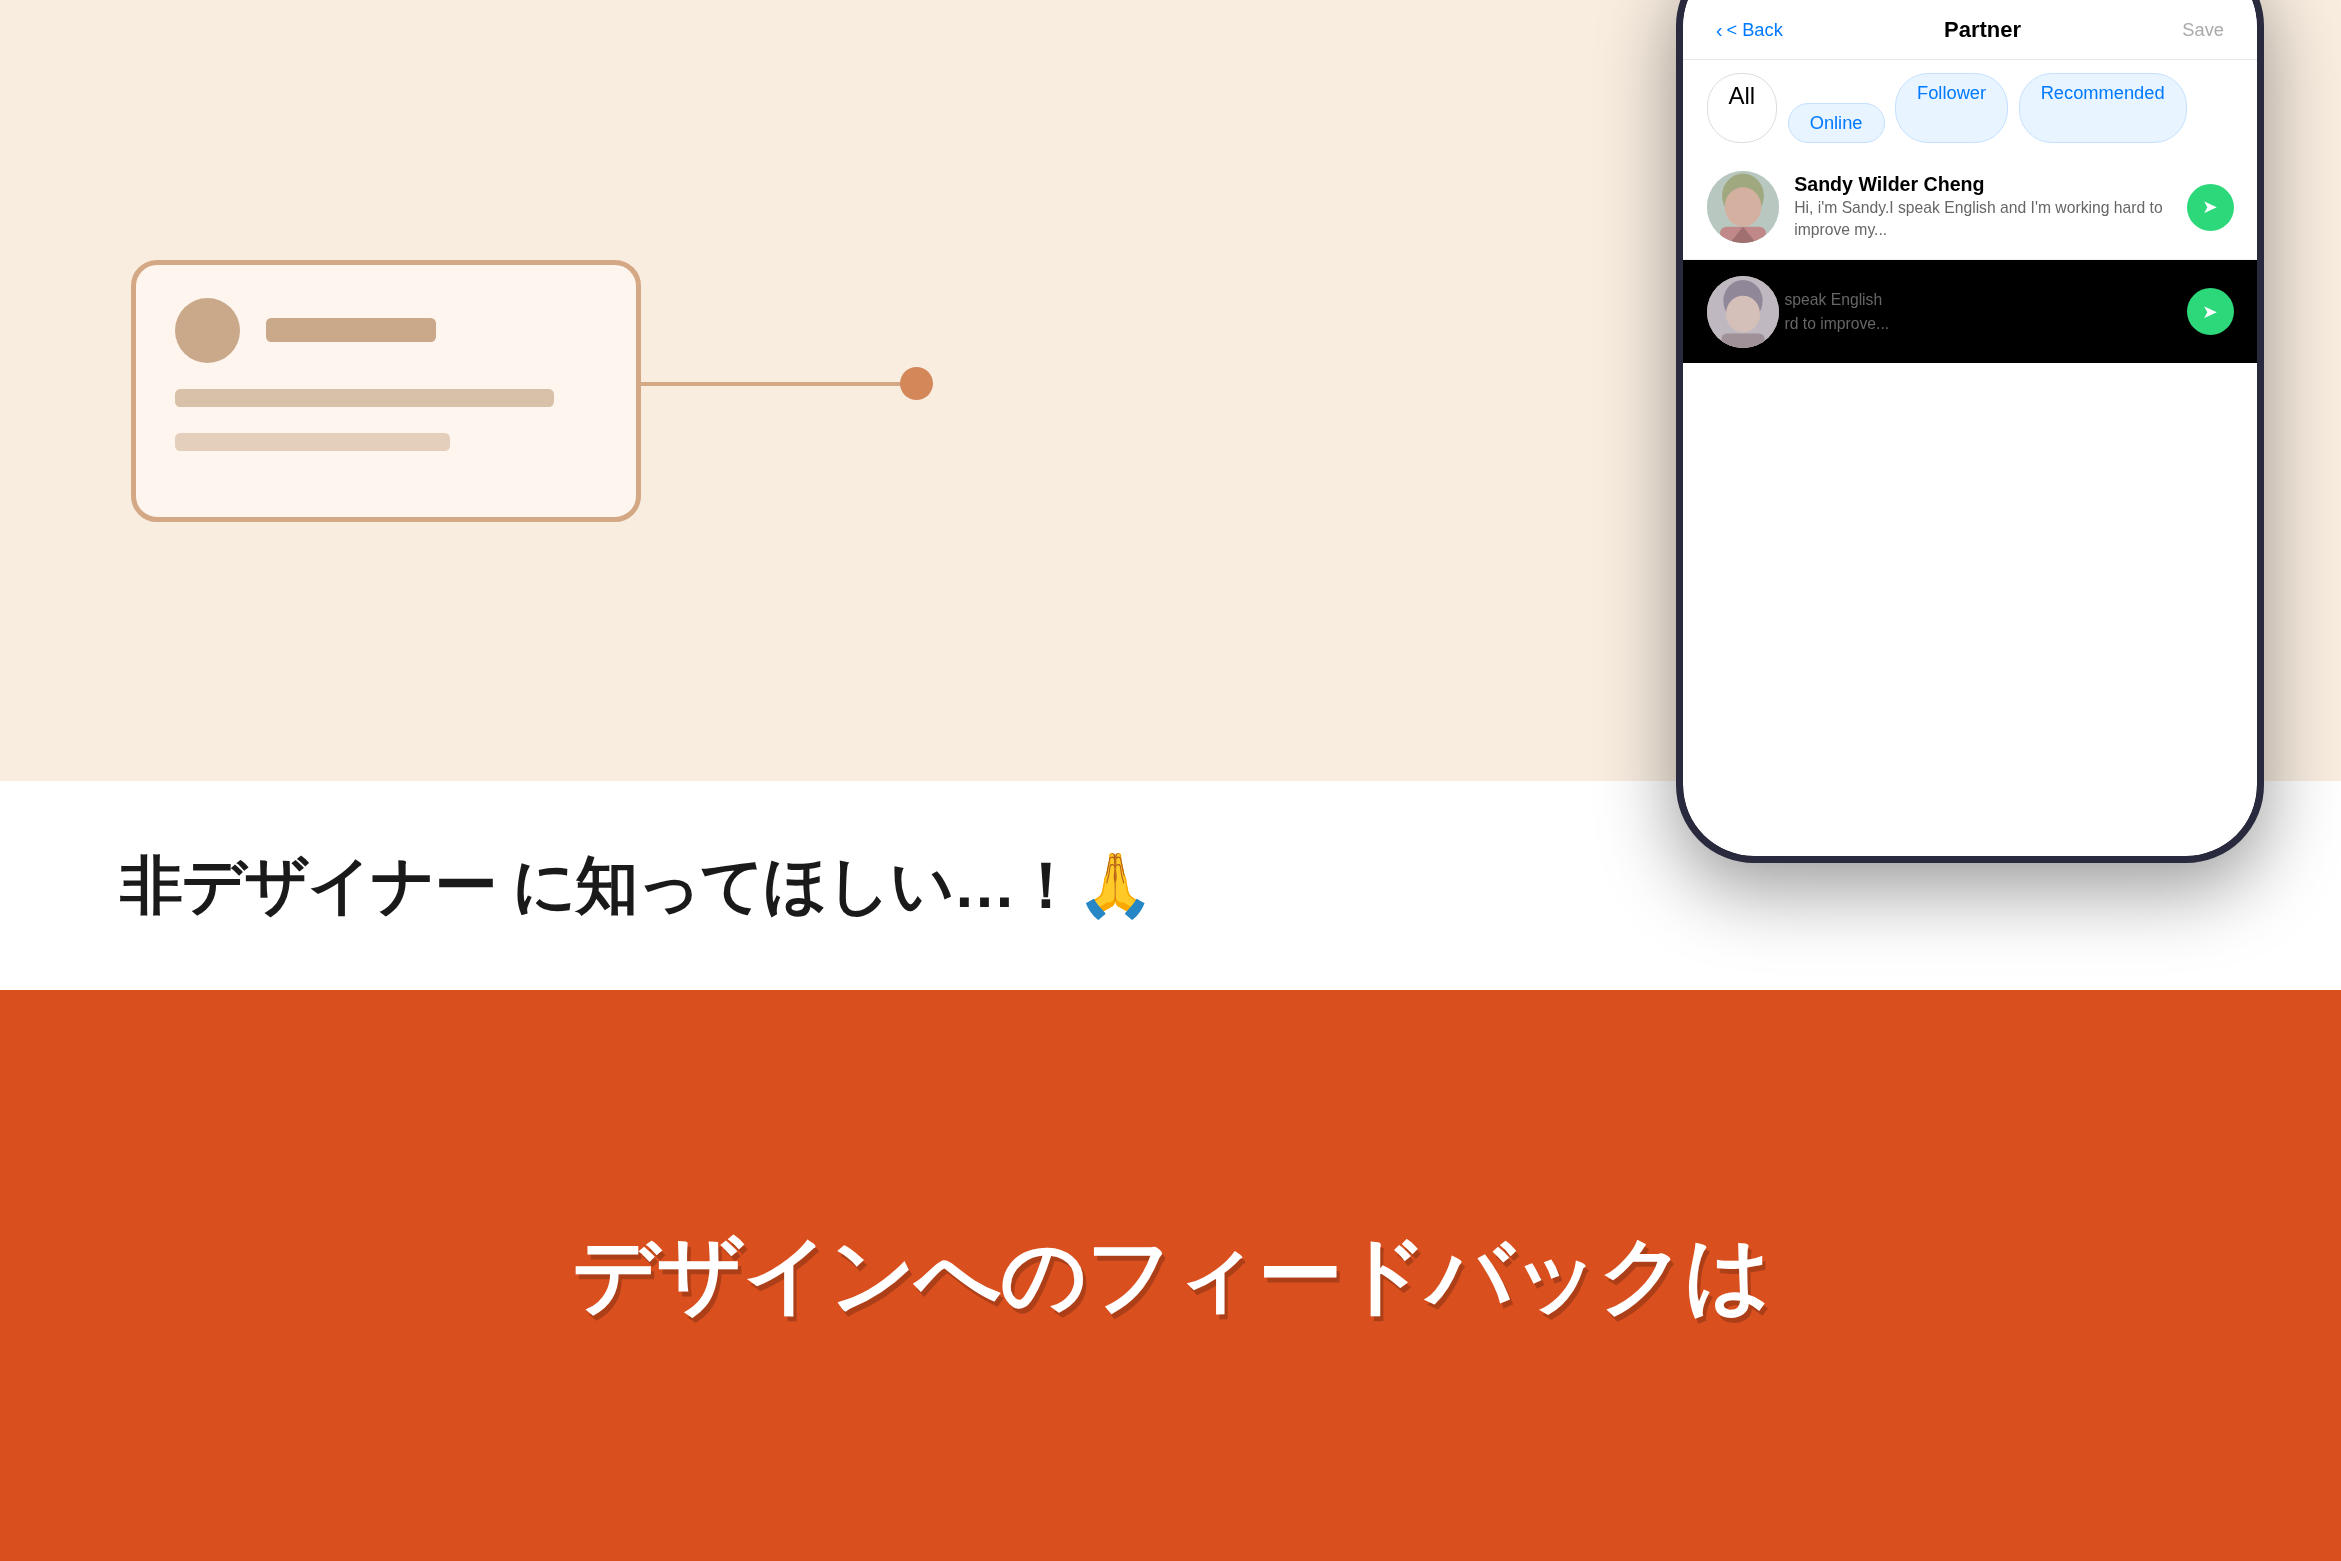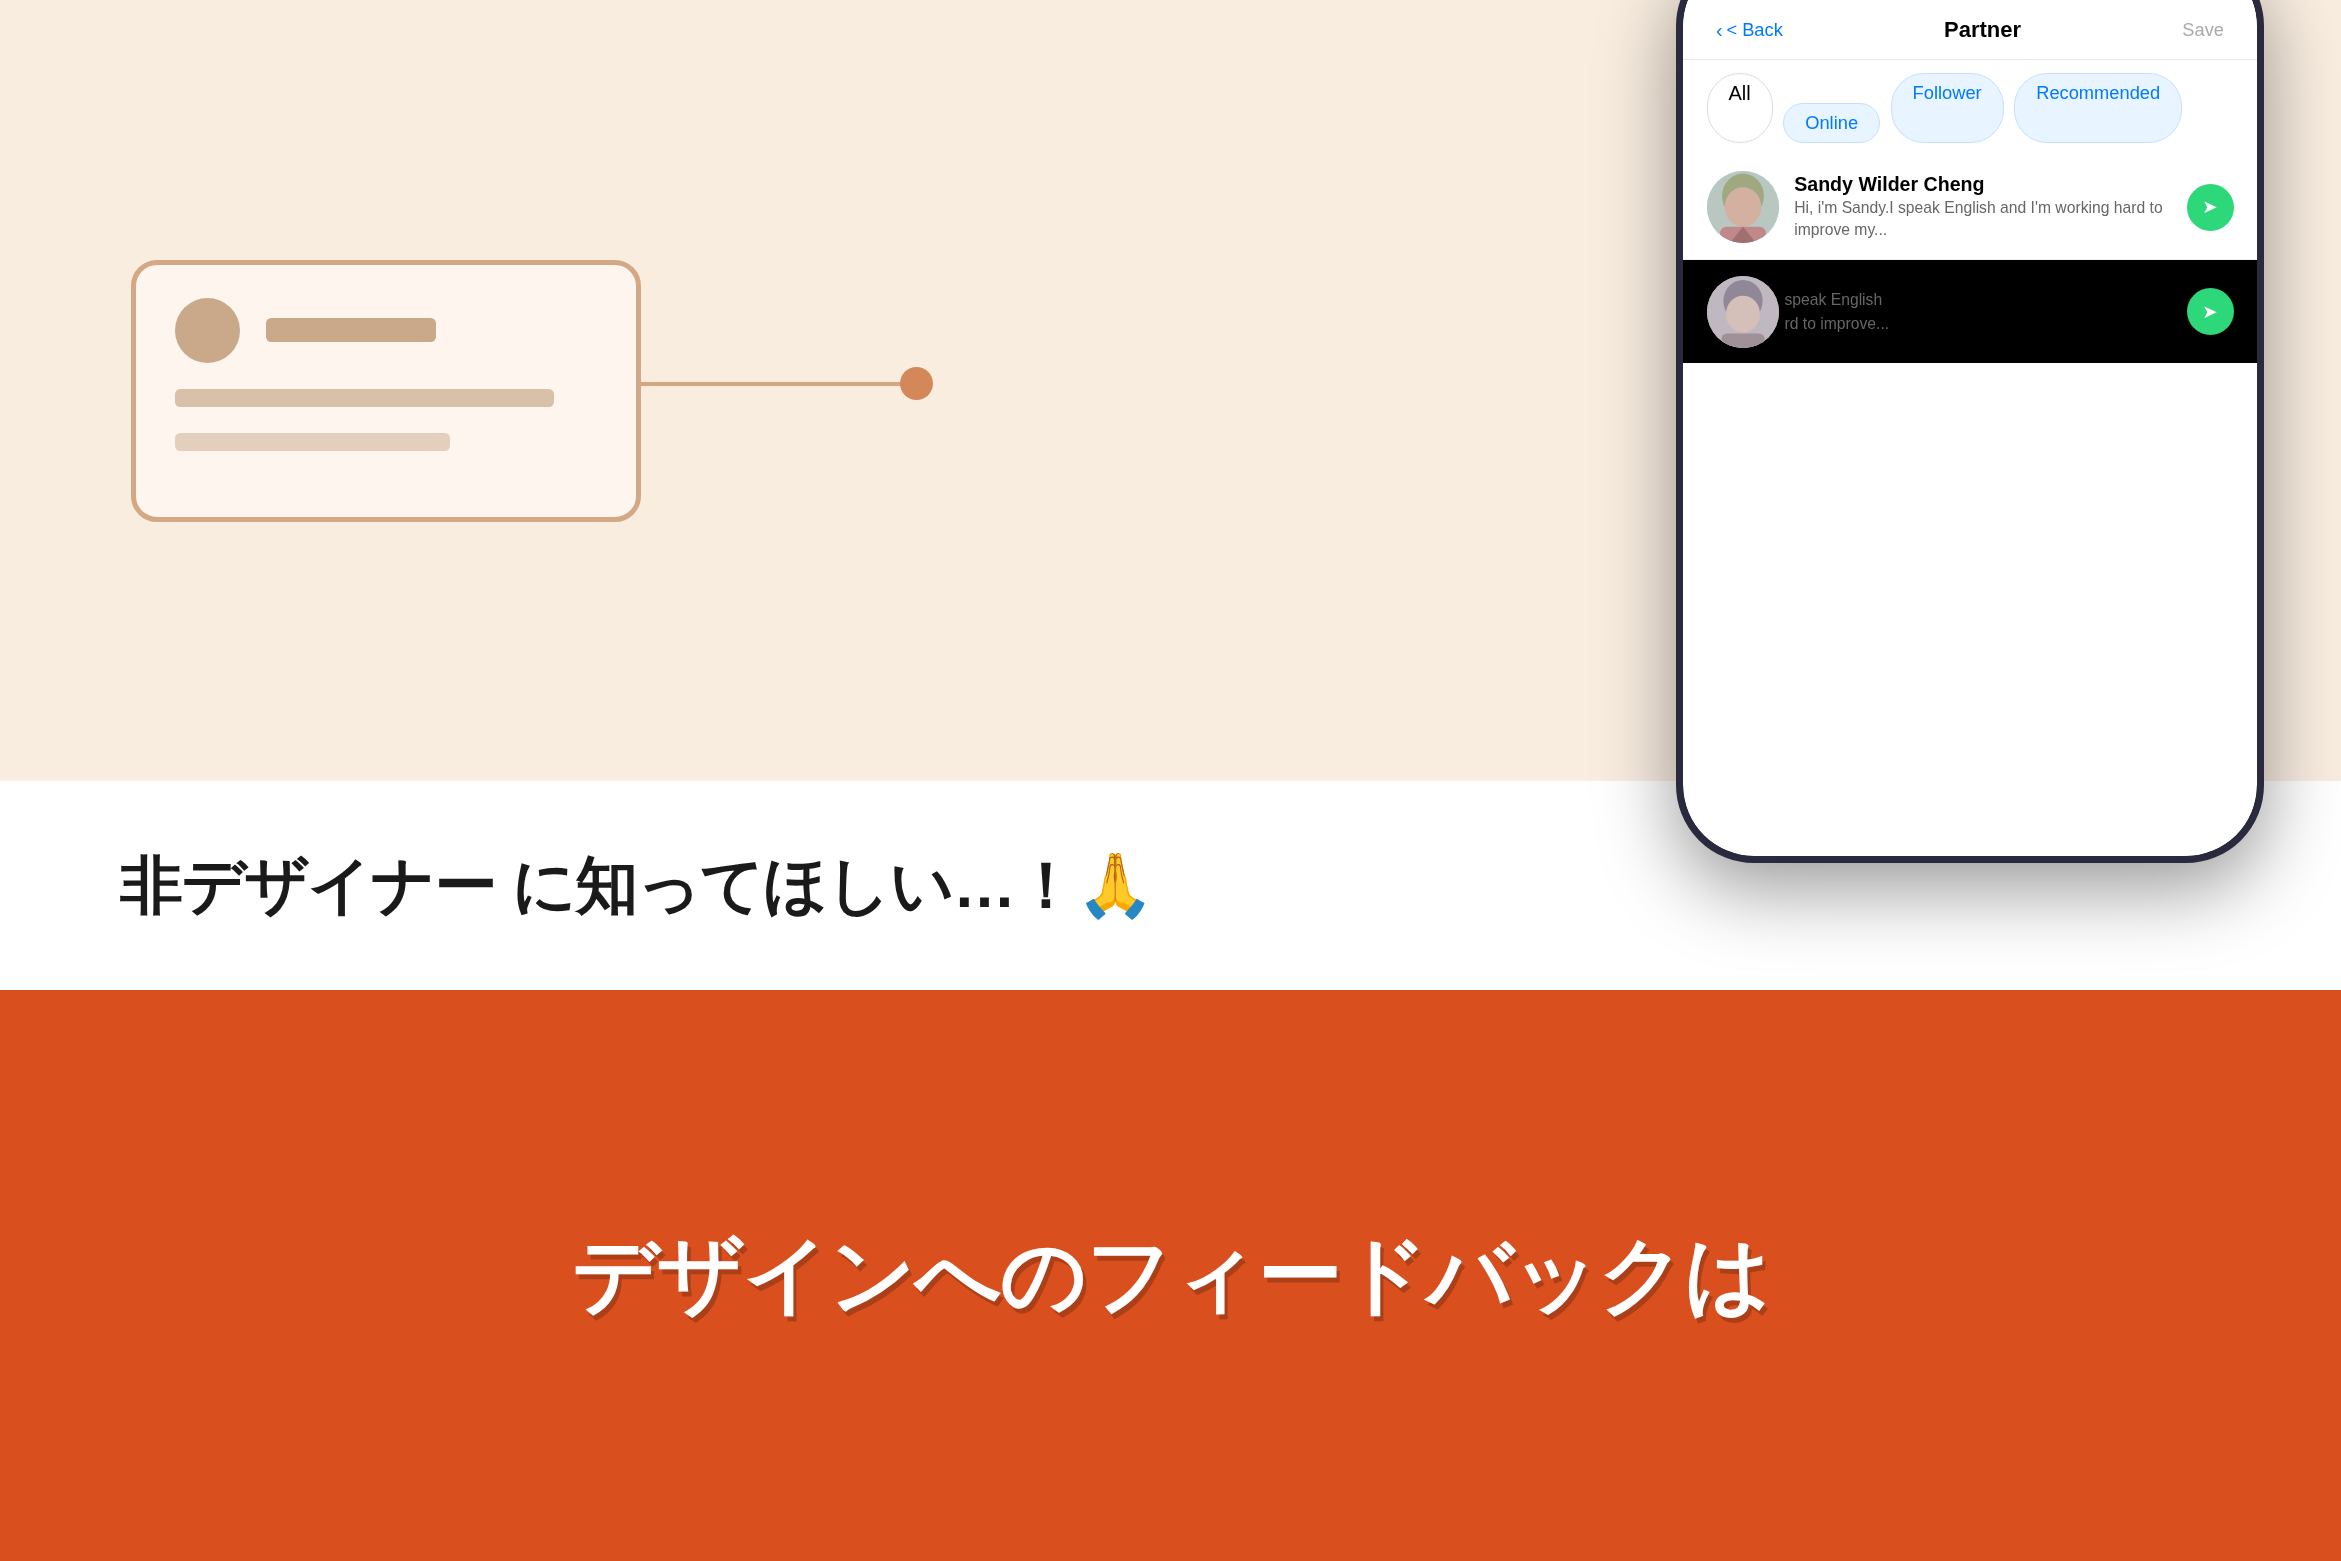--- a/index.html
+++ b/index.html
@@ -169,21 +169,21 @@
           <div style="height:59px; background:white; display:flex; align-items:center; padding:0 33px; border-bottom:0.7px solid #e8e8e8;">
             <div style="color:#007aff; font-size:19.6px; display:flex; align-items:center; gap:3.9px;">
               <span>‹</span>
               <span style="font-size:18.3px;">&lt; Back</span>
             </div>
             <div style="flex:1; text-align:center; font-size:22px; font-weight:600; color:#000;">Partner</div>
             <div style="color:#aaa; font-size:18.3px;">Save</div>
           </div>
 
           <div style="display:flex; padding:13px 23.5px; gap:10.5px; background:white; overflow:hidden;">
-            <div style="padding:7.8px 21px; border-radius:33px; font-size:20px; font-weight:500; background:transparent; color:#000; border:1.3px solid #ddd;">
+            <div style="padding:7.8px 21px; border-radius:33px; font-size:24px; font-weight:500; background:transparent; color:#000; border:1.3px solid #ddd;">
               <span>All</span>
             </div>
             <div style="padding:7.8px 21px; border-radius:33px; font-size:18.3px; font-weight:500; background:#e8f4ff; color:#007aff; border:1.3px solid #c5e0ff;margin-top:30px;">
               <span>Online</span>
             </div>
             <div style="padding:7.8px 21px; border-radius:33px; font-size:18.3px; font-weight:500; background:#e8f4ff; color:#007aff; border:1.3px solid #c5e0ff;text-align:right;">
               <span>Follower</span>
             </div>
             <div style="padding:7.8px 21px; border-radius:33px; font-size:18.3px; font-weight:500; background:#e8f4ff; color:#007aff; border:1.3px solid #c5e0ff;">
               <span>Recommended</span>

